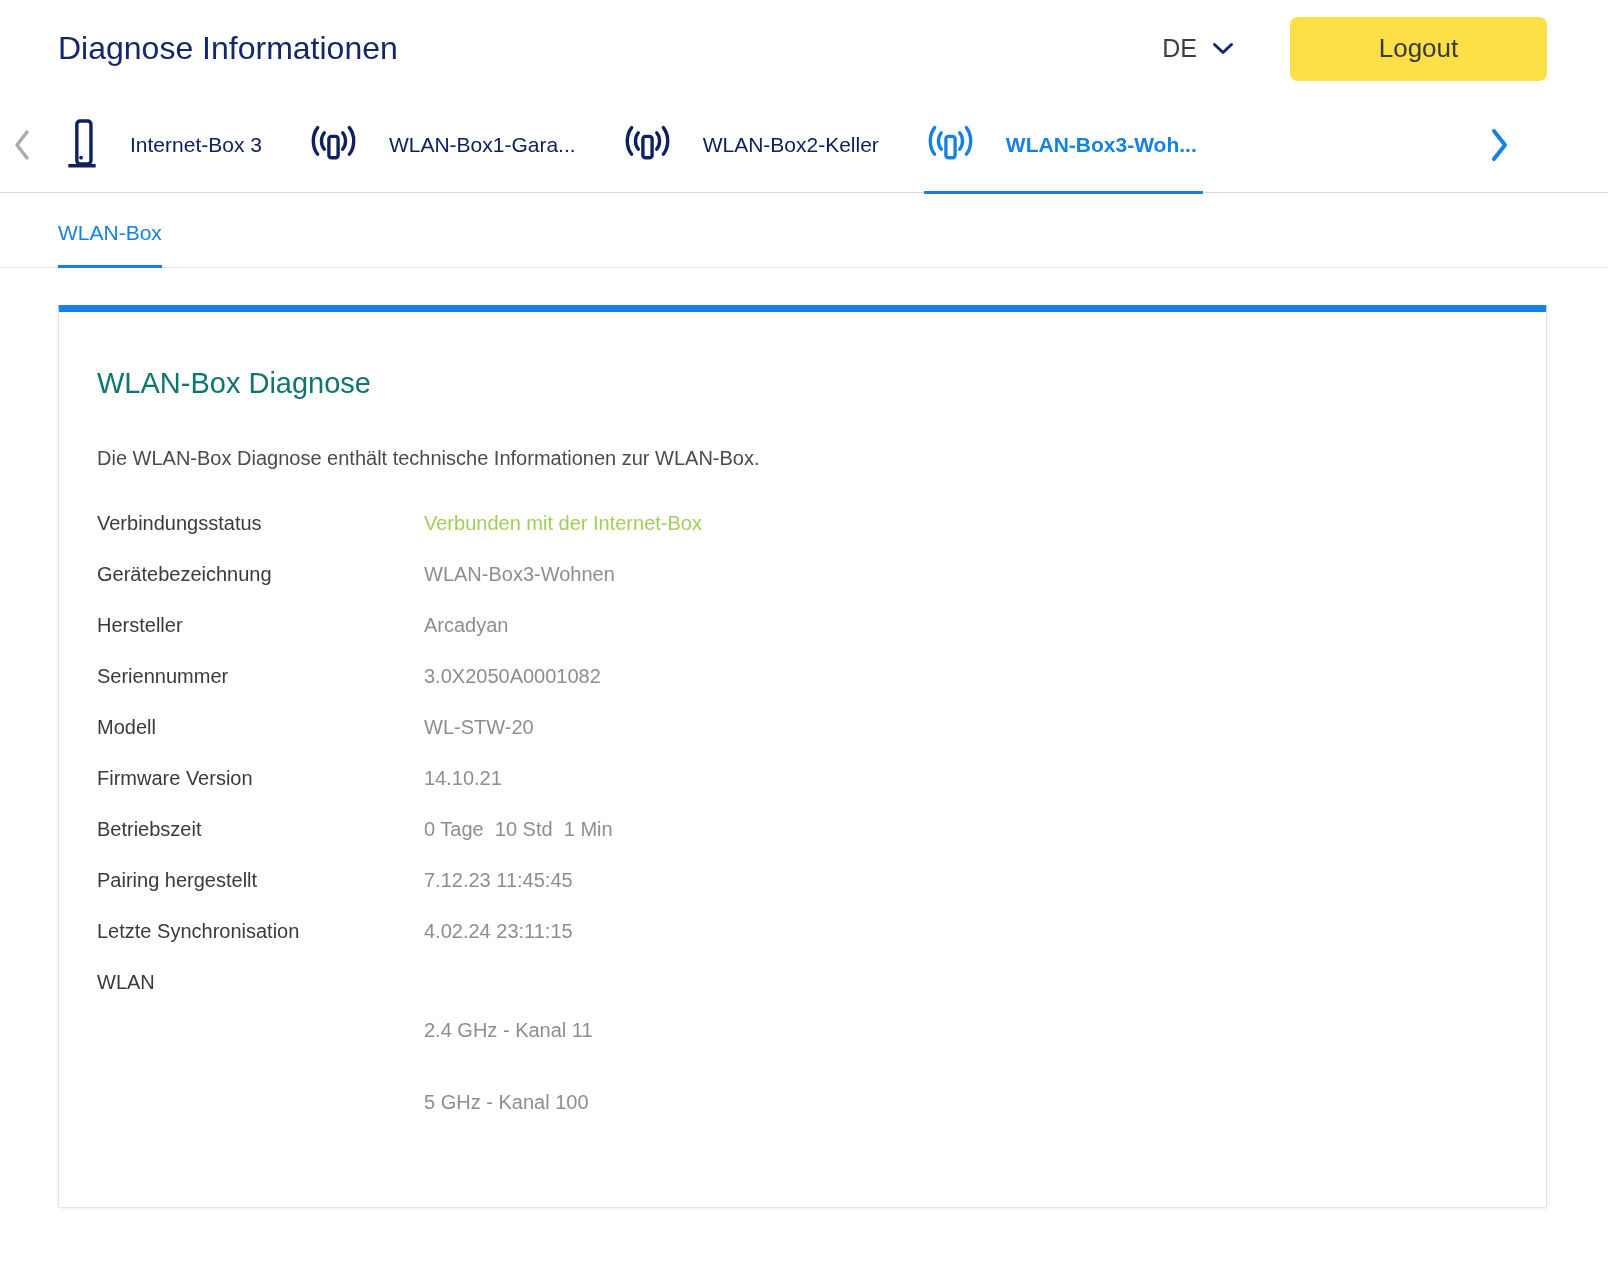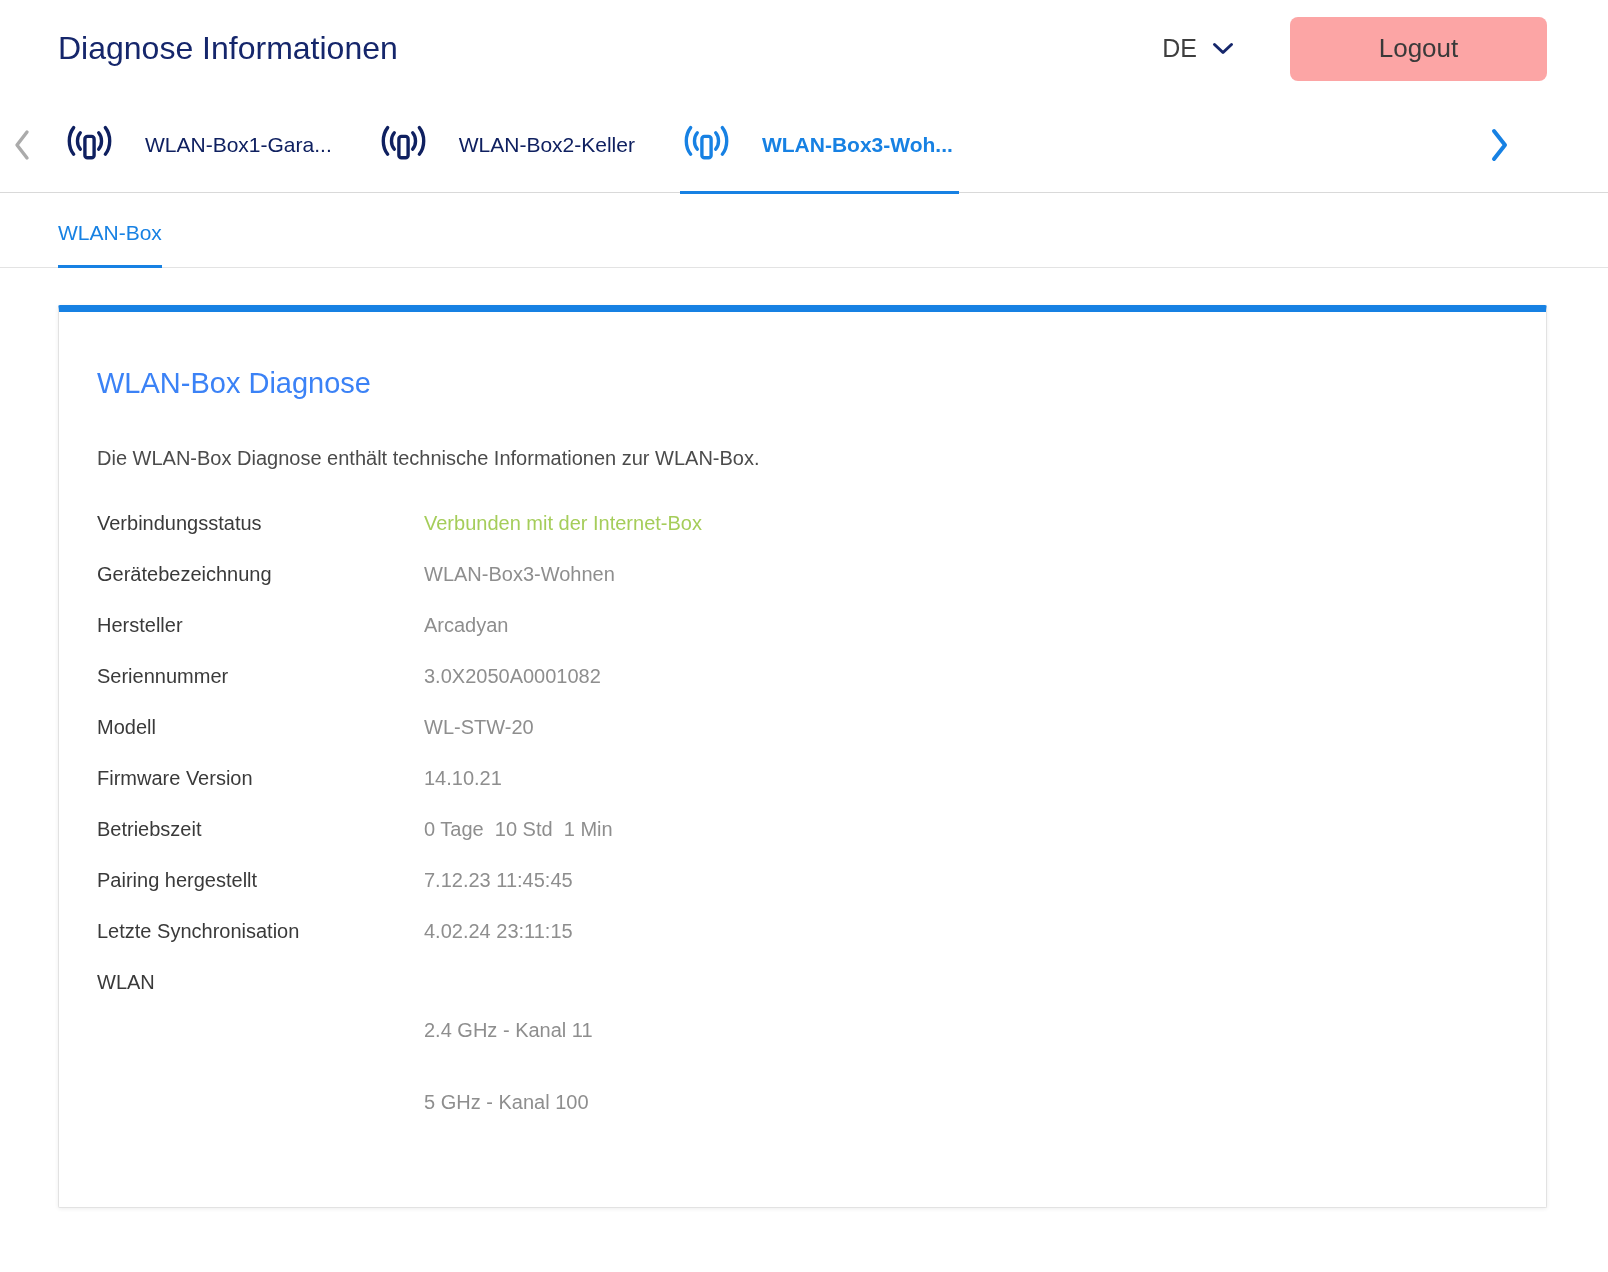--- a/index.html
+++ b/index.html
@@ -13,21 +13,21 @@
     position:relative;
   }
 
   
   .header { display:flex; align-items:center; height:97px; padding:0 61px 0 58px; }
   .page-title { font-size:32px; font-weight:400; color:#15266b; }
   .header-right { margin-left:auto; display:flex; align-items:center; }
   .lang { display:flex; align-items:center; gap:15px; margin-right:56px; cursor:pointer; }
   .lang-label { font-size:25px; color:#3e3e3e; }
   .logout-btn {
-    width:257px; height:64px; background:#fca5a5; border:none; border-radius:8px;
+    width:257px; height:64px; background:#fde047; border:none; border-radius:8px;
     font-family:"Liberation Sans", sans-serif; font-size:26px; color:#3a3a3a; cursor:pointer;
   }
 
   
   .device-strip {
     display:flex; align-items:center; height:96px;
     border-bottom:1px solid #d9d9d9; position:relative;
   }
   .strip-arrow { display:flex; align-items:center; justify-content:center; cursor:pointer; }
   .strip-arrow.left { margin-left:10px; }
@@ -57,21 +57,21 @@
   
   .card {
     margin:37px 61px 0 58px;
     border:1px solid #e2e2e2;
     border-top:7px solid #1781e3;
     border-radius:2px;
     box-shadow:0 1px 4px rgba(0,0,0,0.07);
     padding:26px 38px 46px 38px;
     background:#fff;
   }
-  .card-title { margin:28px 0 0; font-size:29px; font-weight:400; color:#3b82f6; line-height:34px; }
+  .card-title { margin:28px 0 0; font-size:29px; font-weight:400; color:#0f766e; line-height:34px; }
   .card-desc  { margin:46px 0 0; font-size:20px; color:#4b4b4b; line-height:24px; }
   .rows { margin:42px 0 0; }
   .row { display:flex; margin-bottom:28px; }
   .row:last-child { margin-bottom:0; }
   .row .label { width:327px; flex:none; font-size:20px; line-height:23px; color:#3a3a3a; }
   .row .value { font-size:20px; line-height:23px; color:#8e8e8e; white-space:pre-wrap; }
   .row .value.green { color:#a5cd5a; }
   .row .value .value-line { line-height:26px; }
 
   svg { display:block; }
@@ -96,20 +96,30 @@
 
 <div class="device-strip">
   <div class="strip-arrow left">
     <svg width="24" height="36" viewBox="0 0 24 36">
       <path d="M17 5 L7 18 L17 31" fill="none" stroke="#ababab" stroke-width="3.4" stroke-linecap="round" stroke-linejoin="round"></path>
     </svg>
   </div>
 
   <div class="tabs">
 
+    <div class="tab">
+      <span class="icon">
+        <svg width="32" height="54" viewBox="0 0 34 56">
+          <rect x="11.5" y="2.5" width="15" height="45.5" rx="3.5" fill="none" stroke="currentColor" stroke-width="3.6"></rect>
+          <line x1="2.5" y1="50" x2="31.5" y2="50" stroke="currentColor" stroke-width="3.8"></line>
+          <circle cx="16" cy="41.5" r="2" fill="currentColor"></circle>
+        </svg>
+      </span>
+      <span class="tab-label">Internet-Box 3</span>
+    </div>
 
     <div class="tab">
       <span class="icon">
         <svg width="47" height="41" viewBox="0 0 46 40">
           <rect x="18.5" y="12" width="9" height="21" rx="2.5" fill="none" stroke="currentColor" stroke-width="3.3"></rect>
           <path d="M14 8.5 C 10.3 12.8 10.3 20.2 14 24.5" fill="none" stroke="currentColor" stroke-width="3.3" stroke-linecap="round"></path>
           <path d="M7.5 3.5 C 1.8 10.8 1.8 22.2 7.5 29.5" fill="none" stroke="currentColor" stroke-width="3.3" stroke-linecap="round"></path>
           <path d="M32 8.5 C 35.7 12.8 35.7 20.2 32 24.5" fill="none" stroke="currentColor" stroke-width="3.3" stroke-linecap="round"></path>
           <path d="M38.5 3.5 C 44.2 10.8 44.2 22.2 38.5 29.5" fill="none" stroke="currentColor" stroke-width="3.3" stroke-linecap="round"></path>
         </svg>

